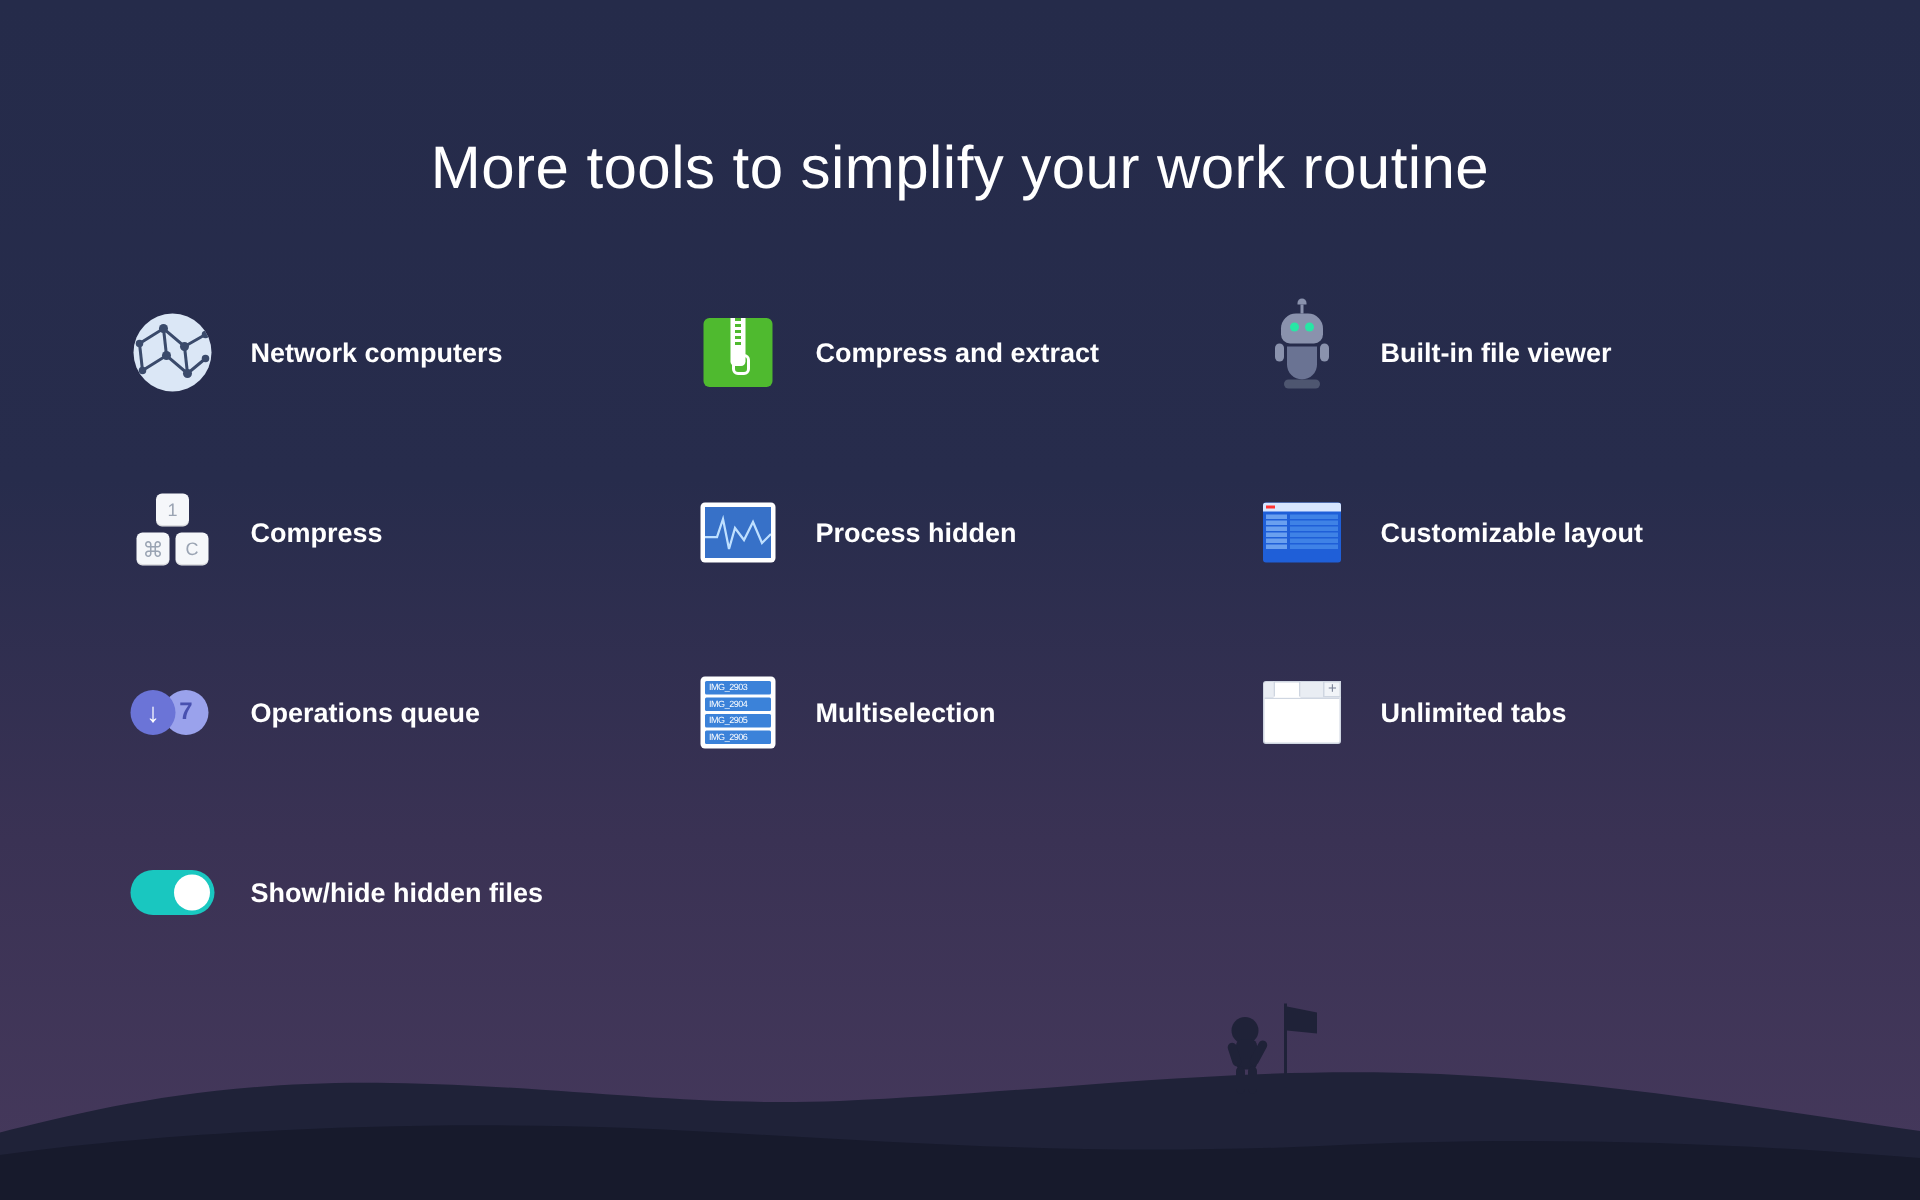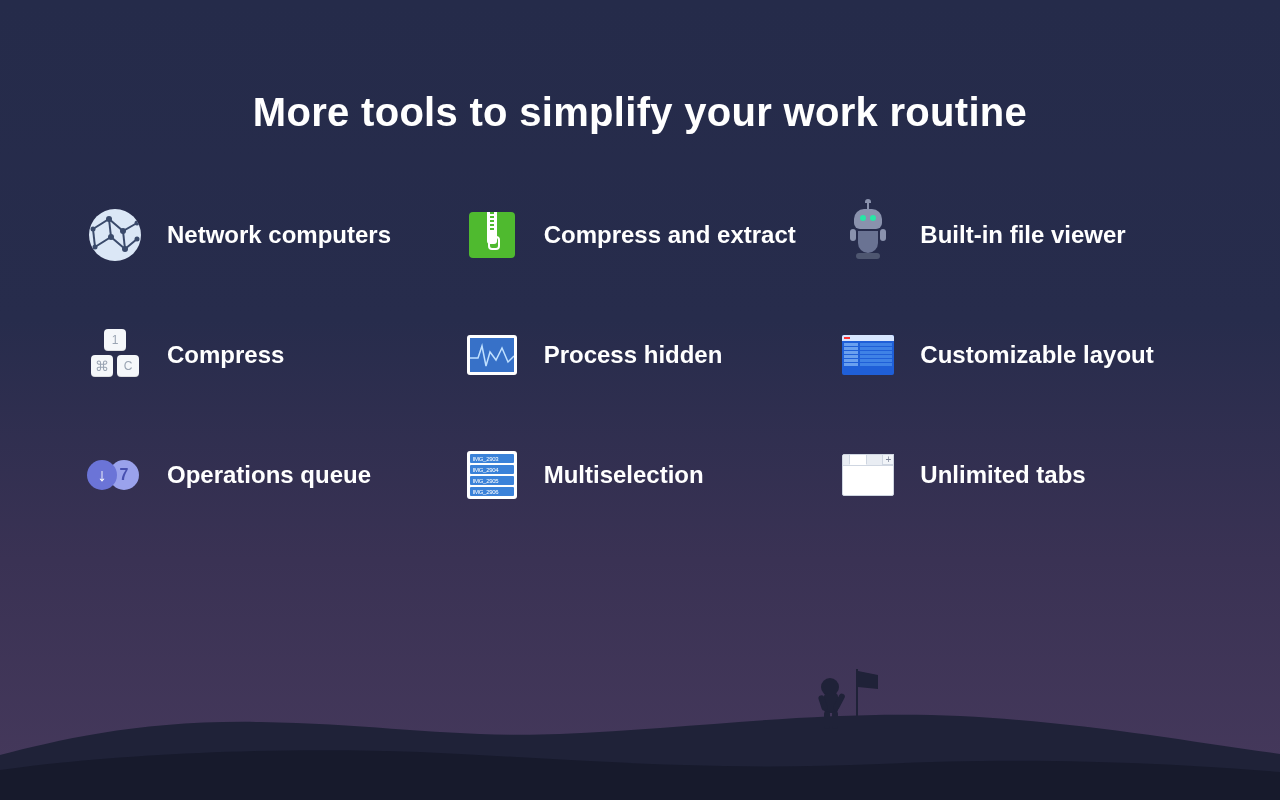--- a/index.html
+++ b/index.html
@@ -9,21 +9,21 @@
     background: linear-gradient(to bottom, #252b4a 0%, #272c4c 40%, #3a3254 70%, #46395c 100%);
     position: relative;
     color: #ffffff;
   }
   .heading {
     position: absolute;
     top: 90px;
     left: 0; right: 0;
     text-align: center;
     font-size: 40px;
-    font-weight: 700;
+    font-weight: 400;
     letter-spacing: 0.3px;
     color: #ffffff;
   }
   .grid {
     position: absolute;
     top: 205px;
     left: 85px;
     right: 85px;
     display: grid;
     grid-template-columns: 1fr 1fr 1fr;
@@ -38,21 +38,21 @@
   .icon {
     width: 60px;
     height: 60px;
     flex: 0 0 60px;
     display: flex;
     align-items: center;
     justify-content: center;
     position: relative;
   }
   .label {
-    font-size: 24px;
+    font-size: 18px;
     font-weight: 600;
     color: #ffffff;
   }
   
   .landscape {
     position: absolute;
     left: 0; right: 0; bottom: 0;
     height: 140px;
     pointer-events: none;
   }
@@ -272,20 +272,26 @@
   <div class="feature">
     <div class="icon">
       <div class="tabs">
           <div class="tabs-tab"></div>
           <div class="tabs-plus">+</div>
         </div>
     </div>
     <div class="label">Unlimited tabs</div>
   </div>
 
+  <div class="feature">
+    <div class="icon">
+        <div class="toggle"></div>
+      </div>
+    <div class="label">Show/hide hidden files</div>
+  </div>
 
 </div>
 
 <svg class="landscape" viewBox="0 0 1280 140" preserveAspectRatio="none">
   <path fill="#1f2238" d="M0,140 L0,95 C60,80 140,60 260,62 C380,64 450,78 560,74 C700,68 820,50 960,56 C1080,62 1180,80 1280,94 L1280,140 Z"></path>
   <path fill="#171a2c" d="M0,140 L0,110 C100,96 260,86 420,92 C560,98 700,112 880,104 C1040,96 1180,104 1280,112 L1280,140 Z"></path>
 </svg>
 <svg class="astronaut" width="70" height="80" viewBox="0 0 70 80">
   <g fill="#1f2238">
     <rect x="46" y="4" width="2" height="56"></rect>

